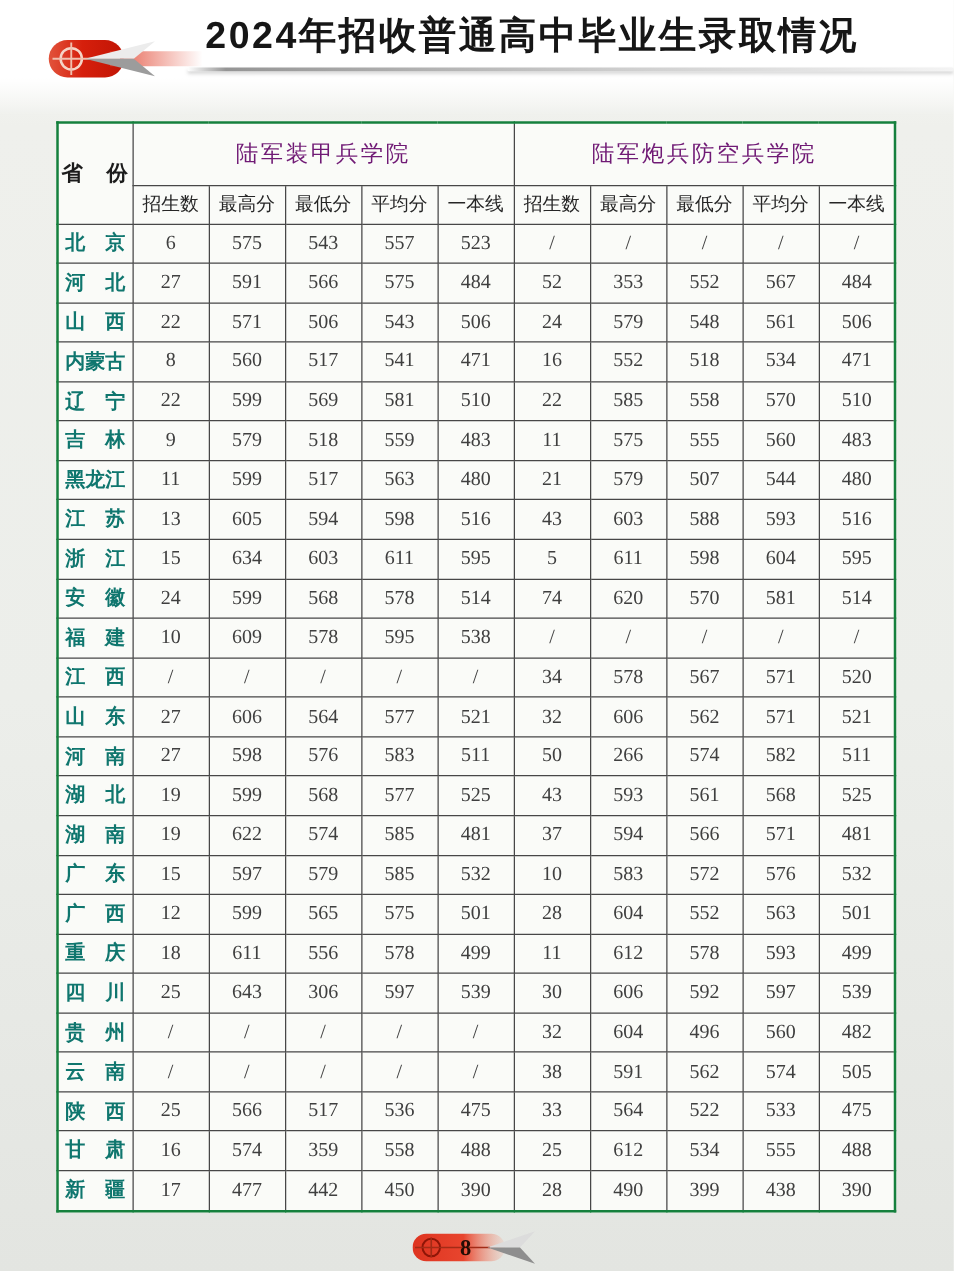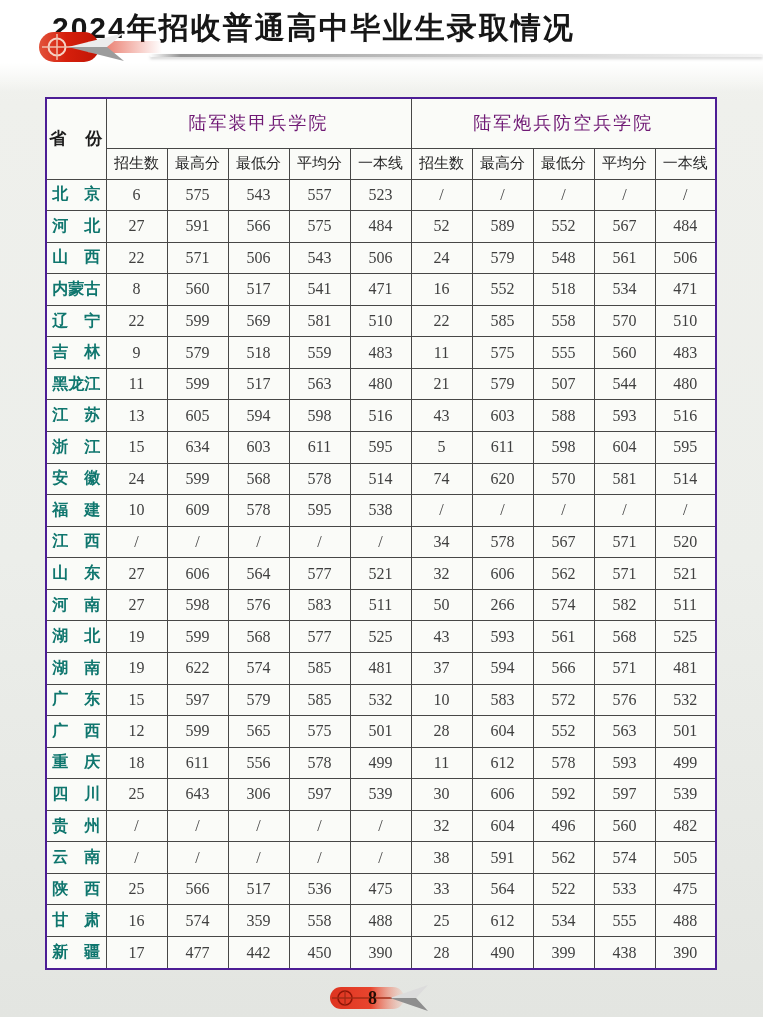--- a/index.html
+++ b/index.html
@@ -10,35 +10,35 @@
   }
   .page { position:relative; width:763px; height:1017px; }
 
   .top-white {
     position:absolute; left:0; top:0; width:763px; height:92px;
     background:linear-gradient(180deg,#ffffff 0%,#ffffff 68%,rgba(255,255,255,0) 100%);
   }
 
   .page-title {
     position:absolute; left:0; top:8px; width:687px; box-sizing:border-box;
-    padding-left:52px; text-align:left;
+    padding-left:52px; text-align:right;
     font-size:30px; font-weight:bold; letter-spacing:2px; color:#161616;
     font-family:"Liberation Sans", sans-serif;
   }
   .title-underline {
     position:absolute; left:150px; top:54px; width:613px; height:3px; border-radius:2px;
     background:linear-gradient(90deg,rgba(150,150,150,0) 0%,rgba(130,130,130,.85) 5%,rgba(170,170,170,.6) 55%,rgba(210,210,210,.25) 100%);
     box-shadow:0 2px 3px rgba(130,130,130,.35);
   }
   .brand { position:absolute; left:38px; top:24px; }
 
   table.adm {
     position:absolute; left:45px; top:97px; width:670px; height:873px;
     border-collapse:collapse; table-layout:fixed;
-    background:#fafbf8; border:2px solid #4c1d95;
+    background:#fafbf8; border:2px solid #15803d;
   }
   table.adm td {
     border:1px solid #474747; text-align:center; vertical-align:middle; padding:0;
     overflow:hidden; white-space:nowrap;
   }
   tr.hdr1 { height:50px; }
   tr.hdr2 { height:31px; }
   .h-province { font-size:17px; font-weight:bold; color:#1c1c1c; letter-spacing:1px; }
   .h-academy { font-family:"Liberation Serif", serif; font-size:18px; color:#701a75; letter-spacing:2px; }
   .h-sub     { font-family:Liberation Mono, monospace; font-size:15px; color:#262626; }
@@ -128,21 +128,21 @@
       <td class="val">/</td>
     </tr>
         <tr>
       <td class="province">河　北</td>
       <td class="val">27</td>
       <td class="val">591</td>
       <td class="val">566</td>
       <td class="val">575</td>
       <td class="val">484</td>
       <td class="val">52</td>
-      <td class="val">589</td>
+      <td class="val">353</td>
       <td class="val">552</td>
       <td class="val">567</td>
       <td class="val">484</td>
     </tr>
         <tr>
       <td class="province">山　西</td>
       <td class="val">22</td>
       <td class="val">571</td>
       <td class="val">506</td>
       <td class="val">543</td>

